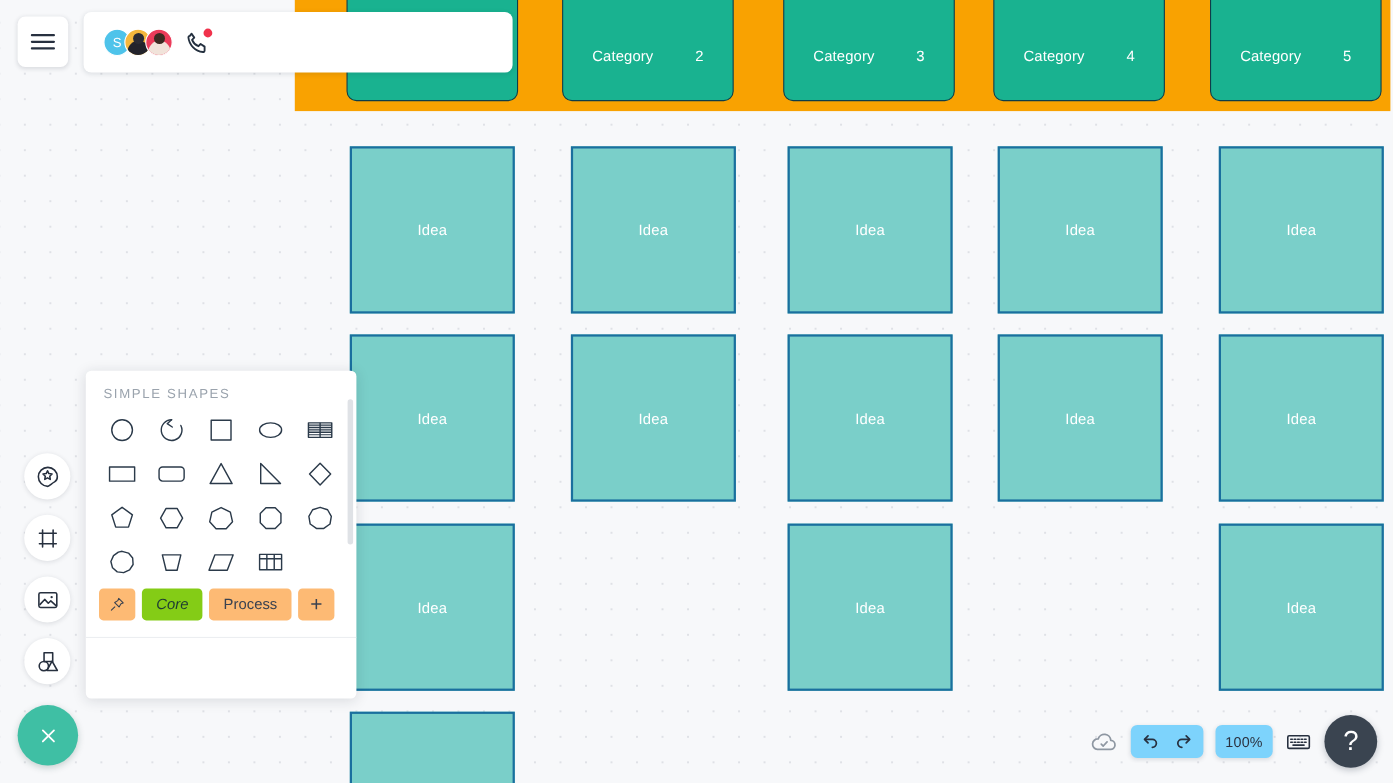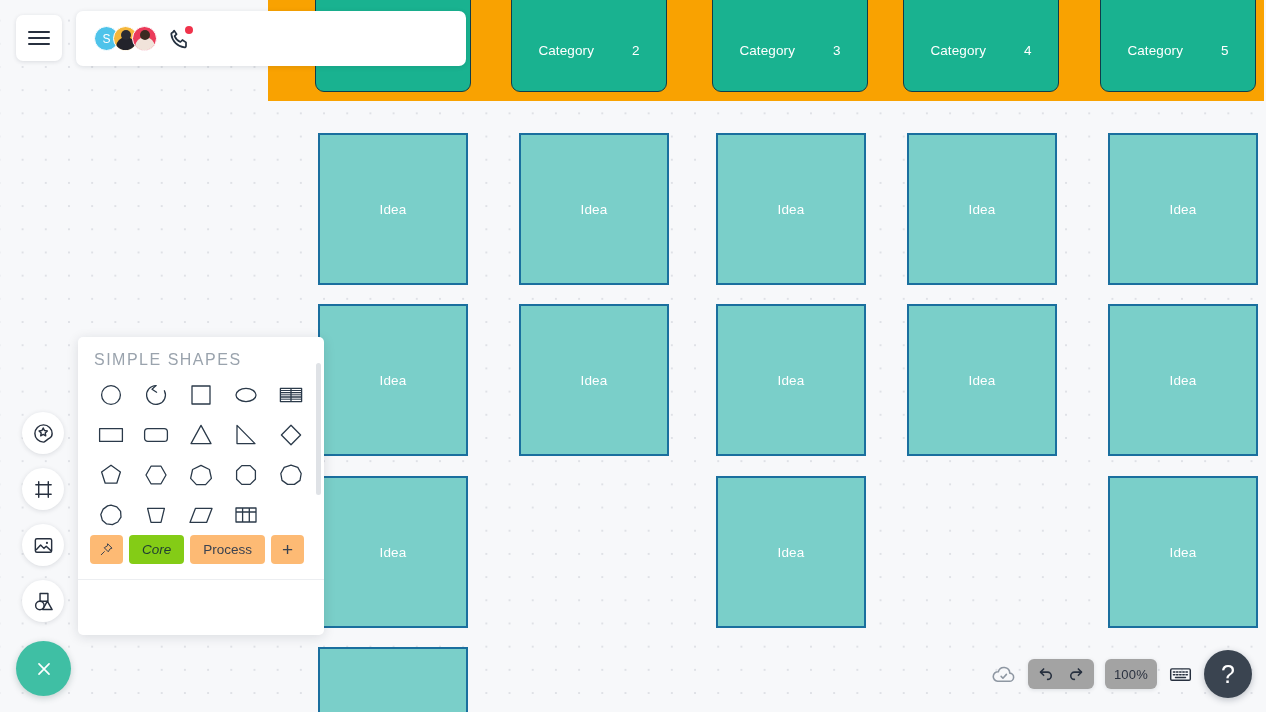--- a/index.html
+++ b/index.html
@@ -177,21 +177,21 @@
   #shapes-panel {
     position: absolute;
     left: 78px; top: 337px;
     width: 246px; height: 298px;
     background: #ffffff;
     border-radius: 5px;
     box-shadow: 0 2px 12px rgba(20,30,50,.13);
     overflow: hidden;
   }
   #shapes-head {
-    font-size: 16px;
+    font-size: 12px;
     letter-spacing: 1.5px;
     color: #9aa3ad;
     padding: 14px 0 0 16px;
   }
   #shapes-grid {
     display: grid;
     grid-template-columns: repeat(5, 1fr);
     padding: 6px 10px 0 10px;
     row-gap: 0;
   }
@@ -252,21 +252,21 @@
   }
   #search-input::placeholder { color: #a7adb6; }
 
   
   #bottombar {
     position: absolute;
     right: 14px; bottom: 14px;
     display: flex; align-items: center; gap: 11px;
   }
   .bb-pill {
-    background: #a3a3a3;
+    background: #7dd3fc;
     border-radius: 6px;
     box-shadow: 0 1px 4px rgba(20,30,50,.12);
     height: 30px;
     display: flex; align-items: center;
     padding: 0 9px; gap: 10px;
     cursor: pointer;
   }
   #zoom-label { font-size: 13px; color: #2b3240; letter-spacing: .2px; }
   #help-fab {
     width: 48px; height: 48px; border-radius: 50%;

